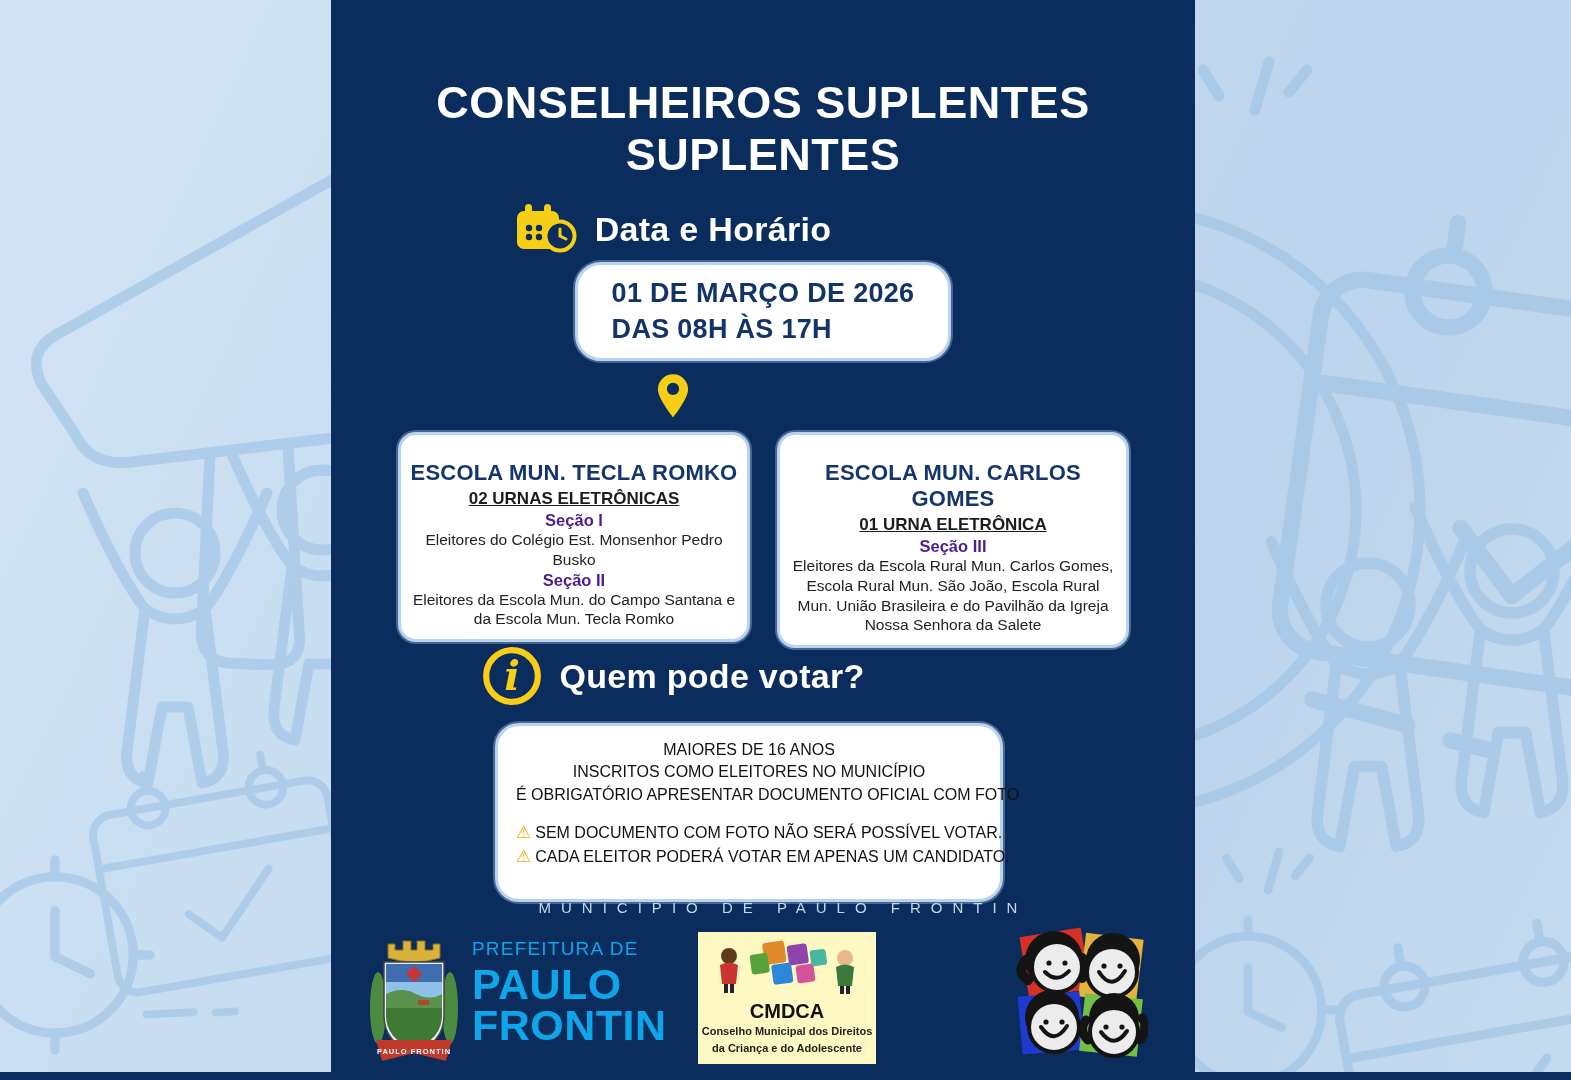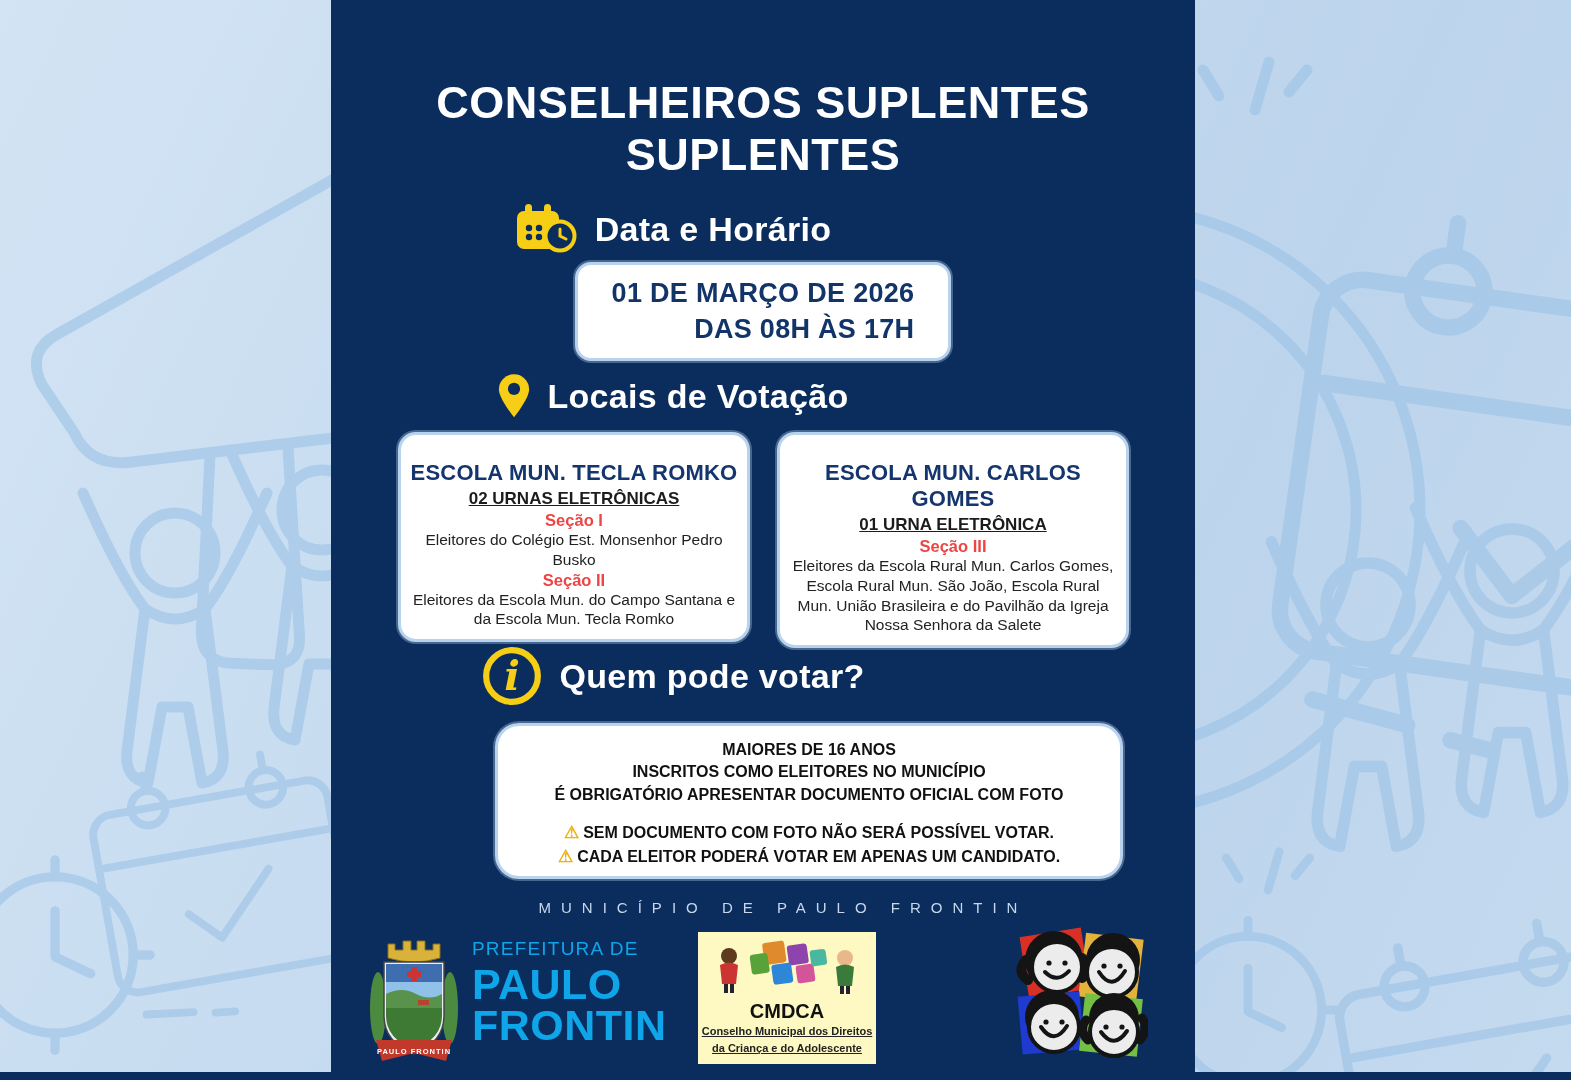--- a/index.html
+++ b/index.html
@@ -28,37 +28,37 @@
   .row-datetime{top:203px;}
   .row-locations{top:373px;}
   .row-who{top:645px;}
 
   .white-card{
     background:#fff;border:3px solid #b9d3ee;border-radius:22px;
     box-shadow:0 0 0 2px rgba(185,211,238,.35);
   }
   .date-card{
     position:absolute;top:262px;left:0;right:0;margin:auto;width:fit-content;
-    border-radius:16px;padding:11px 34px;
-    color:#123468;font-size:27px;font-weight:800;line-height:1.32;text-align:right;letter-spacing:.3px;
+    border-radius:26px;padding:11px 34px;
+    color:#123468;font-size:27px;font-weight:800;line-height:1.32;text-align:left;letter-spacing:.3px;
   }
   .loc-card{
     position:absolute;top:432px;width:352px;min-height:162px;box-sizing:border-box;
     border-radius:18px;padding:25px 8px 10px;text-align:center;
   }
   .loc-card.c0{left:67px;} .loc-card.c1{left:446px;}
   .loc-title{color:#14356e;font-size:22px;font-weight:800;letter-spacing:.2px;margin-bottom:3px;}
   .loc-urns{color:#1c1c1c;font-size:17px;font-weight:600;text-decoration:underline;margin-bottom:2px;}
-  .loc-label{color:#ef4444;font-size:16.5px;font-weight:800;margin-top:1px;}
+  .loc-label{color:#4c1d95;font-size:16.5px;font-weight:800;margin-top:1px;}
   .loc-text{color:#222;font-size:15.5px;line-height:1.28;}
 
   .rules-card{
-    position:absolute;top:723px;left:164px;width:628px;box-sizing:border-box;
-    border-radius:24px;padding:13px 18px 7px;text-align:center;
-    color:#111;font-size:16px;line-height:1.4;font-weight:700;
+    position:absolute;top:723px;left:164px;width:508px;box-sizing:border-box;
+    border-radius:24px;padding:13px 18px 30px;text-align:center;
+    color:#111;font-size:16px;line-height:1.4;font-weight:400;
   }
   .rules-block div{white-space:nowrap;}
   .warn-block{margin-top:15px;}
   .warn-line{white-space:nowrap;}
   .warn-glyph{color:#f0b10e;font-size:17px;margin-right:4px;}
 
   .municipality{
     position:absolute;top:899px;left:0;width:904px;text-align:center;
     color:#c7d8ea;font-size:15px;letter-spacing:10px;font-weight:400;
   }
@@ -66,21 +66,21 @@
   .crest{position:absolute;left:37px;top:928px;}
   .pref-text{position:absolute;left:141px;top:938px;text-align:left;color:#0ea5e9;}
   .pref-small{font-size:19px;font-weight:500;letter-spacing:1.2px;margin-bottom:4px;}
   .pref-big{font-size:43px;font-weight:800;line-height:.95;letter-spacing:.5px;}
 
   .cmdca-box{
     position:absolute;left:367px;top:932px;width:178px;height:132px;background:#fef9c3;
     text-align:center;box-sizing:border-box;padding-top:4px;
   }
   .cmdca-acronym{font-size:20px;font-weight:800;color:#111;margin-top:2px;}
-  .cmdca-line{font-size:11px;color:#222;font-weight:600;line-height:1.5;text-decoration:underline;}
+  .cmdca-line{font-size:11px;color:#222;font-weight:600;line-height:1.5;}
 
   .kids-logo{position:absolute;left:677px;top:922px;}
 </style>
 </head>
 <body>
 
 <svg class="bg-doodles" aria-hidden="true">
   <defs>
     <g id="cal">
       <rect x="0" y="40" width="330" height="250" rx="28"></rect>
@@ -152,21 +152,20 @@
   <div class="white-card date-card">
     <div>01 DE MARÇO DE 2026</div>
     <div>DAS 08H ÀS 17H</div>
   </div>
 
   <div class="head-row row-locations">
     <svg width="34" height="47" viewBox="0 0 36 48">
       <path d="M18 46 C18 46 34 26 34 16.5 A16 16 0 1 0 2 16.5 C2 26 18 46 18 46 Z" fill="#F6CE15"></path>
       <circle cx="18" cy="16" r="6.5" fill="#0B2D5E"></circle>
     </svg>
-    <span class="head-txt">Locais de Votação</span>
   </div>
 
   <div class="white-card loc-card c0">
     <div class="loc-title">ESCOLA MUN. TECLA ROMKO</div>
     <div class="loc-urns">02 URNAS ELETRÔNICAS</div>
     <div class="loc-label">Seção I</div>
     <div class="loc-text">Eleitores do Colégio Est. Monsenhor Pedro Busko</div>
     <div class="loc-label">Seção II</div>
     <div class="loc-text">Eleitores da Escola Mun. do Campo Santana e da Escola Mun. Tecla Romko</div>
   </div>

